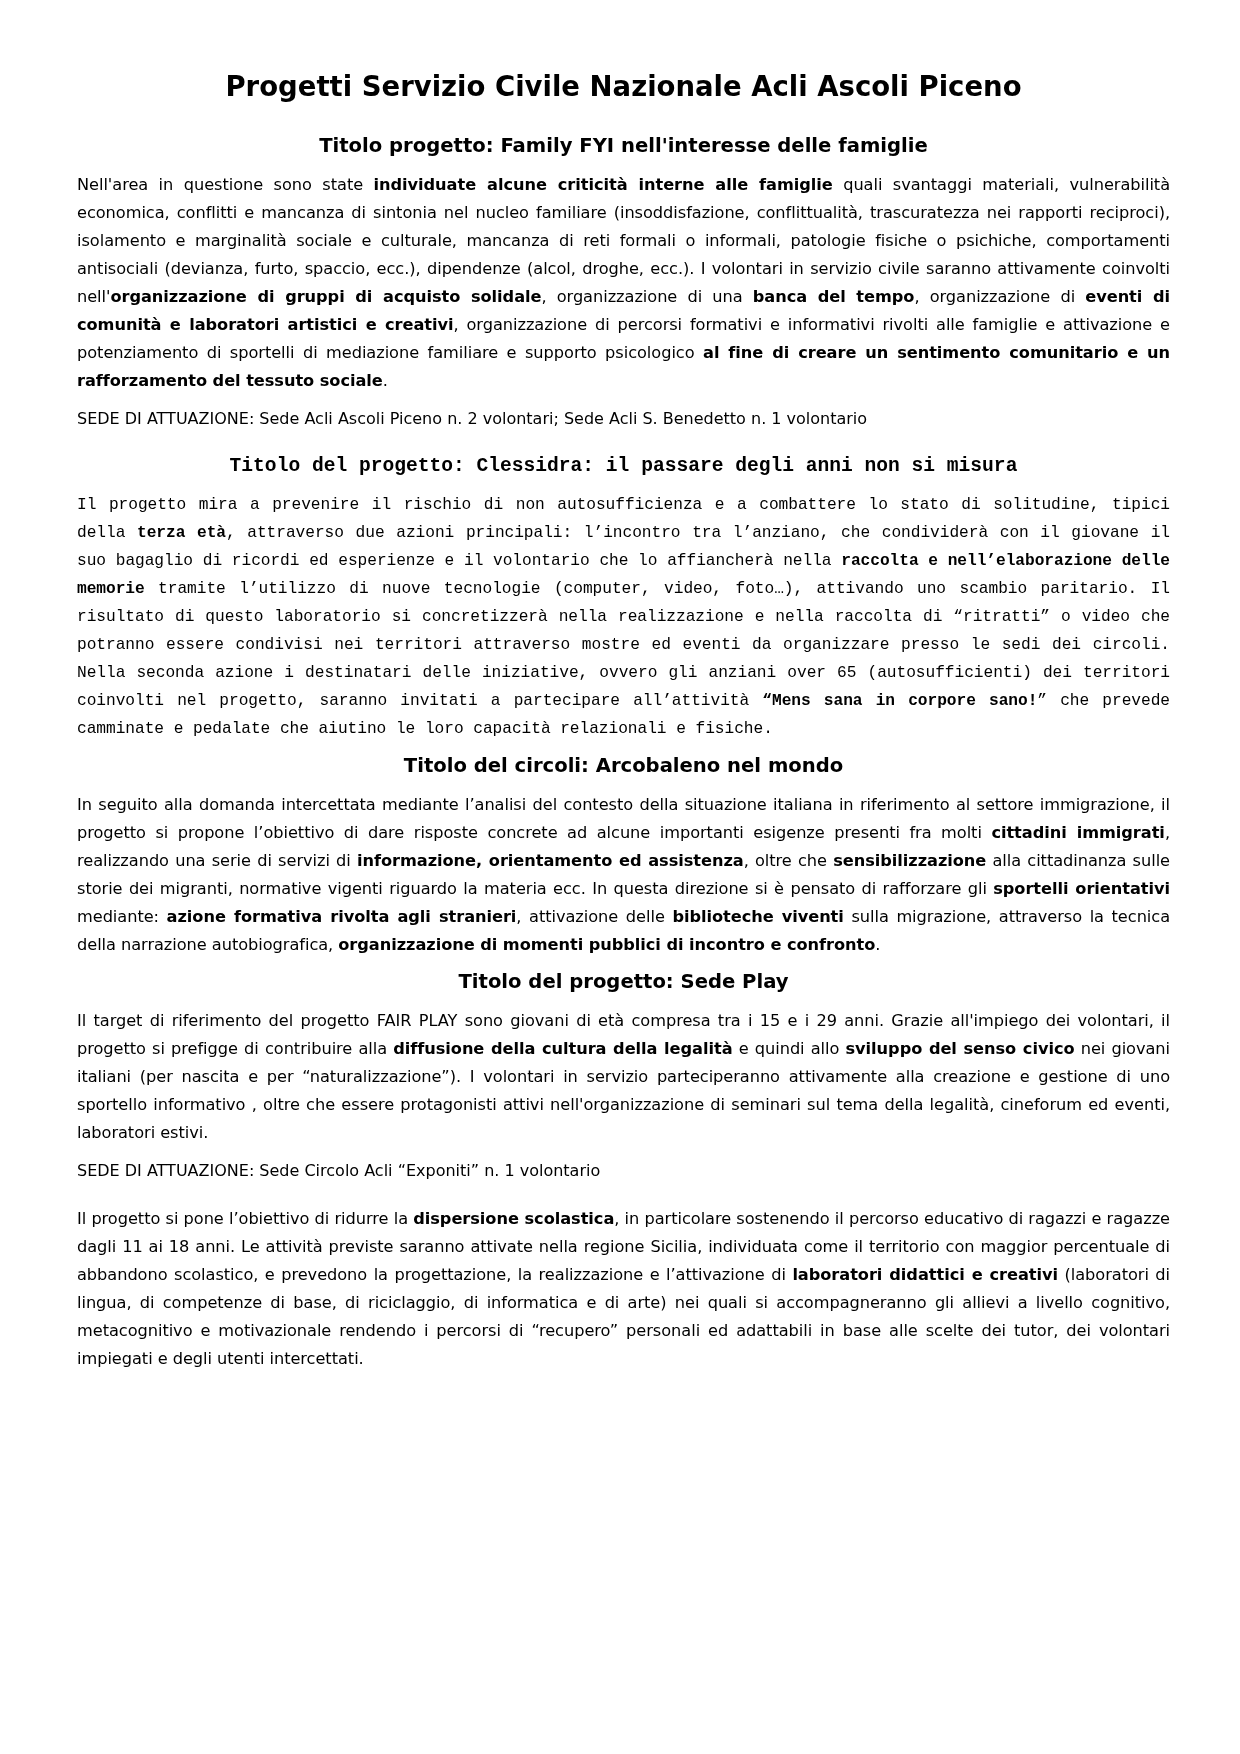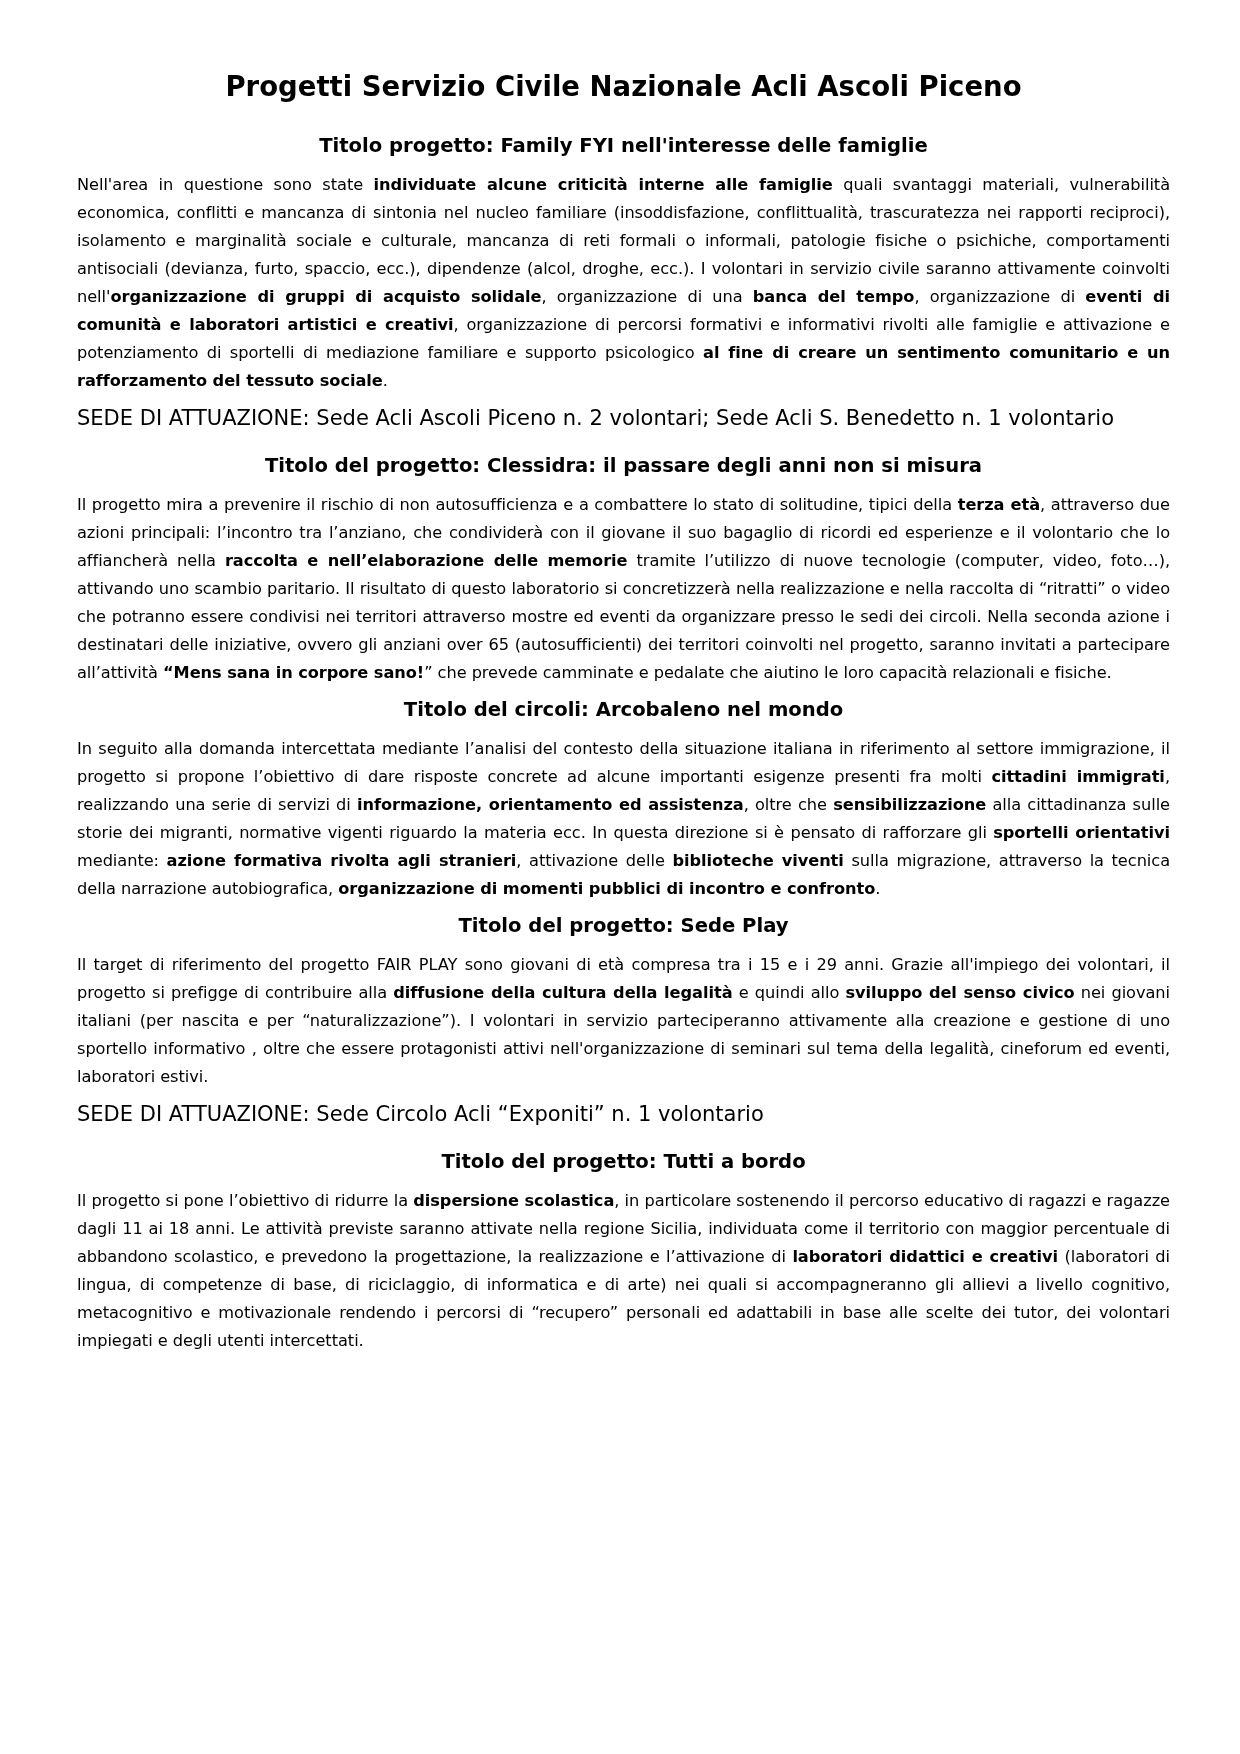--- a/index.html
+++ b/index.html
@@ -36,26 +36,26 @@
   .section-body {
     font-size: 16.2px;
     line-height: 28px;
     text-align: justify;
     margin: 0 0 10px 0;
     letter-spacing: -0.05px;
     word-spacing: 0px;
   }
   .section-body b { font-weight: bold; }
   .sede {
-    font-size: 21px;
+    font-size: 16px;
     line-height: 27px;
     margin: 0 0 21px 0;
   }
   #sec-0 .section-title { margin-top: 9px; }
-  #sec-1 { margin-top: 16px; }
+  #sec-1 { margin-top: 16px; font-family: Liberation Mono, monospace; }
 </style>
 </head>
 <body>
 
 <div class="page">
   <h1 class="doc-title">Progetti Servizio Civile Nazionale Acli Ascoli Piceno</h1>
 
   <div class="section" id="sec-0">
     <h2 class="section-title">Titolo progetto: Family FYI nell'interesse delle famiglie</h2>
     <p class="section-body"><span>Nell'area in questione sono state </span><b>individuate alcune criticità interne alle famiglie</b><span> quali svantaggi materiali, vulnerabilità economica, conflitti e mancanza di sintonia nel nucleo familiare (insoddisfazione, conflittualità, trascuratezza nei rapporti reciproci), isolamento e marginalità sociale e culturale, mancanza di reti formali o informali, patologie fisiche o psichiche, comportamenti antisociali (devianza, furto, spaccio, ecc.), dipendenze (alcol, droghe, ecc.). I volontari in servizio civile saranno attivamente coinvolti nell'</span><b>organizzazione di gruppi di acquisto solidale</b><span>, organizzazione di una </span><b>banca del tempo</b><span>, organizzazione di </span><b>eventi di comunità e laboratori artistici e creativi</b><span>, organizzazione di percorsi formativi e informativi rivolti alle famiglie e attivazione e potenziamento di sportelli di mediazione familiare e supporto psicologico </span><b>al fine di creare un sentimento comunitario e un rafforzamento del tessuto sociale</b><span>.</span></p>
@@ -72,16 +72,15 @@
     <p class="section-body"><span>In seguito alla domanda intercettata mediante l’analisi del contesto della situazione italiana in riferimento al settore immigrazione, il progetto si propone l’obiettivo di dare risposte concrete ad alcune importanti esigenze presenti fra molti </span><b>cittadini immigrati</b><span>, realizzando una serie di servizi di </span><b>informazione, orientamento ed assistenza</b><span>, oltre che </span><b>sensibilizzazione</b><span> alla cittadinanza sulle storie dei migranti, normative vigenti riguardo la  materia ecc. In questa direzione si è pensato di rafforzare gli </span><b>sportelli orientativi</b><span> mediante: </span><b>azione formativa rivolta agli stranieri</b><span>, attivazione delle </span><b>biblioteche viventi</b><span> sulla migrazione, attraverso la tecnica della narrazione autobiografica, </span><b>organizzazione di momenti pubblici di incontro e confronto</b><span>.</span></p>
   </div>
 
   <div class="section" id="sec-3">
     <h2 class="section-title">Titolo del progetto: Sede Play</h2>
     <p class="section-body"><span>Il target di riferimento del progetto FAIR PLAY sono giovani di età compresa tra i 15 e i 29 anni. Grazie all'impiego dei volontari, il progetto si prefigge di contribuire alla </span><b>diffusione della cultura della legalità</b><span> e quindi allo </span><b>sviluppo del senso civico</b><span> nei giovani italiani (per nascita e per “naturalizzazione”). I volontari in servizio parteciperanno attivamente alla creazione e gestione di uno sportello informativo , oltre che essere protagonisti attivi nell'organizzazione di seminari sul tema della legalità, cineforum ed eventi, laboratori estivi.</span></p>
     <p class="sede">SEDE DI ATTUAZIONE: Sede Circolo Acli “Exponiti” n. 1 volontario</p>
   </div>
 
   <div class="section" id="sec-4">
-    <h2 class="section-title">Titolo del progetto: Tutti a bordo</h2>
     <p class="section-body"><span>Il progetto si pone l’obiettivo di ridurre la </span><b>dispersione scolastica</b><span>, in particolare sostenendo il percorso educativo di ragazzi e ragazze dagli 11 ai 18 anni. Le attività previste saranno attivate nella regione Sicilia, individuata come il territorio con maggior percentuale di abbandono scolastico, e prevedono la progettazione, la realizzazione e l’attivazione di </span><b>laboratori didattici e creativi</b><span> (laboratori di lingua, di competenze di base, di riciclaggio, di informatica e di arte) nei quali si accompagneranno gli allievi a livello cognitivo, metacognitivo e motivazionale rendendo i percorsi di “recupero” personali ed adattabili in base alle scelte dei tutor, dei volontari impiegati e degli utenti intercettati.</span></p>
   </div>
 </div>
 
 </body></html>

